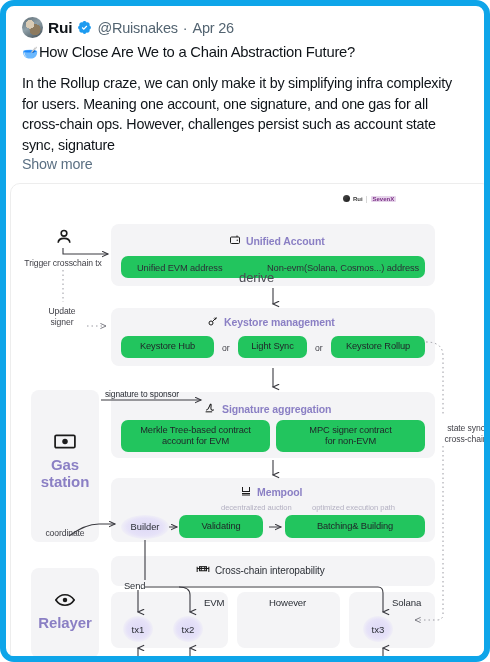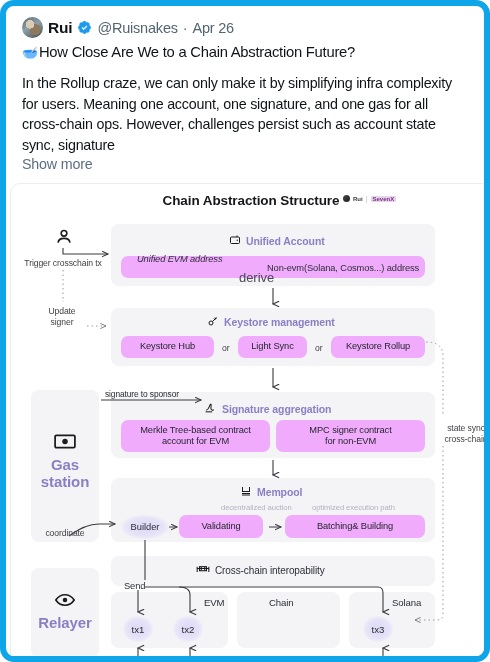--- a/index.html
+++ b/index.html
@@ -85,21 +85,21 @@
   }
 
   
   .panel { position: absolute; background: #f4f4f6; border-radius: 8px; }
   .sec-title {
     position: absolute; display: flex; align-items: center; gap: 5px;
     font-size: 10.5px; font-weight: 700; color: #8a7fc4;
     letter-spacing: -0.1px; white-space: nowrap;
   }
   .wbox {
-    position: absolute; background: #f0abfc; border-radius: 7px;
+    position: absolute; background: #22c55e; border-radius: 7px;
     display: flex; align-items: center; justify-content: center;
     text-align: right; color: #1f2328; font-size: 9.3px; line-height: 11.5px;
     letter-spacing: -0.1px; padding: 2px 4px;
   }
   .plain {
     position: absolute; color: #2b2f36; font-size: 9.3px;
     letter-spacing: -0.1px; white-space: nowrap;
   }
   .muted {
     position: absolute; color: #b3b0c2; font-size: 7.6px;
@@ -153,41 +153,40 @@
   <div class="tw-title">
     <span style="font-size:13px">🥣</span>
     <span>How Close Are We to a Chain Abstraction Future?</span>
   </div>
 
   <div class="tw-body">In the Rollup craze, we can only make it by simplifying infra complexity for users. Meaning one account, one signature, and one gas for all cross-chain ops. However, challenges persist such as account state sync, signature</div>
   <div class="showmore">Show more</div>
 
   <div class="diagram">
 
-    <div class="diag-title">Chain Abstraction Structure</div>
     <div class="brand">
       <span class="brand-dot"></span>
       <span class="brand-rui">Rui</span>
       <span class="brand-bar">|</span>
       <span class="brand-seven">SevenX</span>
     </div>
 
     <div class="panel" style="left:100px; top:40px; width:324px; height:62px;"></div>
     <div class="sec-title" style="left:218px; top:50px;">
       <span>
         <svg width="12" height="12" viewBox="0 0 24 24" fill="none" stroke="#1b1b1b" stroke-width="2">
           <rect x="3" y="6" width="18" height="13" rx="2"></rect>
             <path d="M16 3v3"></path>
             <circle cx="16.5" cy="12.5" r="1.4" fill="#1b1b1b" stroke="none"></circle>
         </svg>
       </span>
       <span>Unified Account</span>
     </div>
     <div class="wbox" style="left:110px; top:72px; width:304px; height:22px;"></div>
-    <div class="plain" style="left:126px; top:70px;font-style:italic;">Unified EVM address</div>
+    <div class="plain" style="left:126px; top:79px;">Unified EVM address</div>
     <div class="muted" style="left:228px; top:86px; color:#4a4a52; font-size:13px;">derive</div>
     <div class="plain" style="left:256px; top:79px;">Non-evm(Solana, Cosmos...) address</div>
 
     <div class="panel" style="left:100px; top:124px; width:324px; height:58px;"></div>
     <div class="sec-title" style="left:196px; top:131px;">
       <span>
         <svg width="12" height="12" viewBox="0 0 24 24" fill="none" stroke="#1b1b1b" stroke-width="2">
           <circle cx="8" cy="16" r="4"></circle>
             <path d="M11 13l8-8M16 5l3 3M14 7l3 3"></path>
         </svg>
@@ -245,21 +244,21 @@
         </svg>
       </span>
       <span>Cross-chain interopability</span>
     </div>
     <div class="plain" style="left:113px; top:397px;">Send</div>
 
     <div class="chainbox" style="left:100px; top:408px; width:117px; height:56px;"></div>
     <div class="chainbox" style="left:226px; top:408px; width:103px; height:56px;"></div>
     <div class="chainbox" style="left:338px; top:408px; width:86px; height:56px;"></div>
     <div class="chainlbl" style="left:193px; top:413px;">EVM</div>
-    <div class="chainlbl" style="left:258px; top:413px;">Chain</div>
+    <div class="chainlbl" style="left:258px; top:413px;">However</div>
     <div class="chainlbl" style="left:381px; top:413px;">Solana</div>
     <div class="txnode" style="left:112px; top:432px;">tx1</div>
     <div class="txnode" style="left:162px; top:432px;">tx2</div>
     <div class="txnode" style="left:352px; top:432px;">tx3</div>
 
     <div class="icobox" style="left:42px; top:42px; width:22px; height:22px;">
       <svg width="20" height="20" viewBox="0 0 24 24" fill="none" stroke="#1b1b1b" stroke-width="1.9">
         <circle cx="12" cy="7.5" r="3.4"></circle>
           <path d="M5 19c0-3.4 3.1-5.4 7-5.4s7 2 7 5.4"></path>
       </svg>

